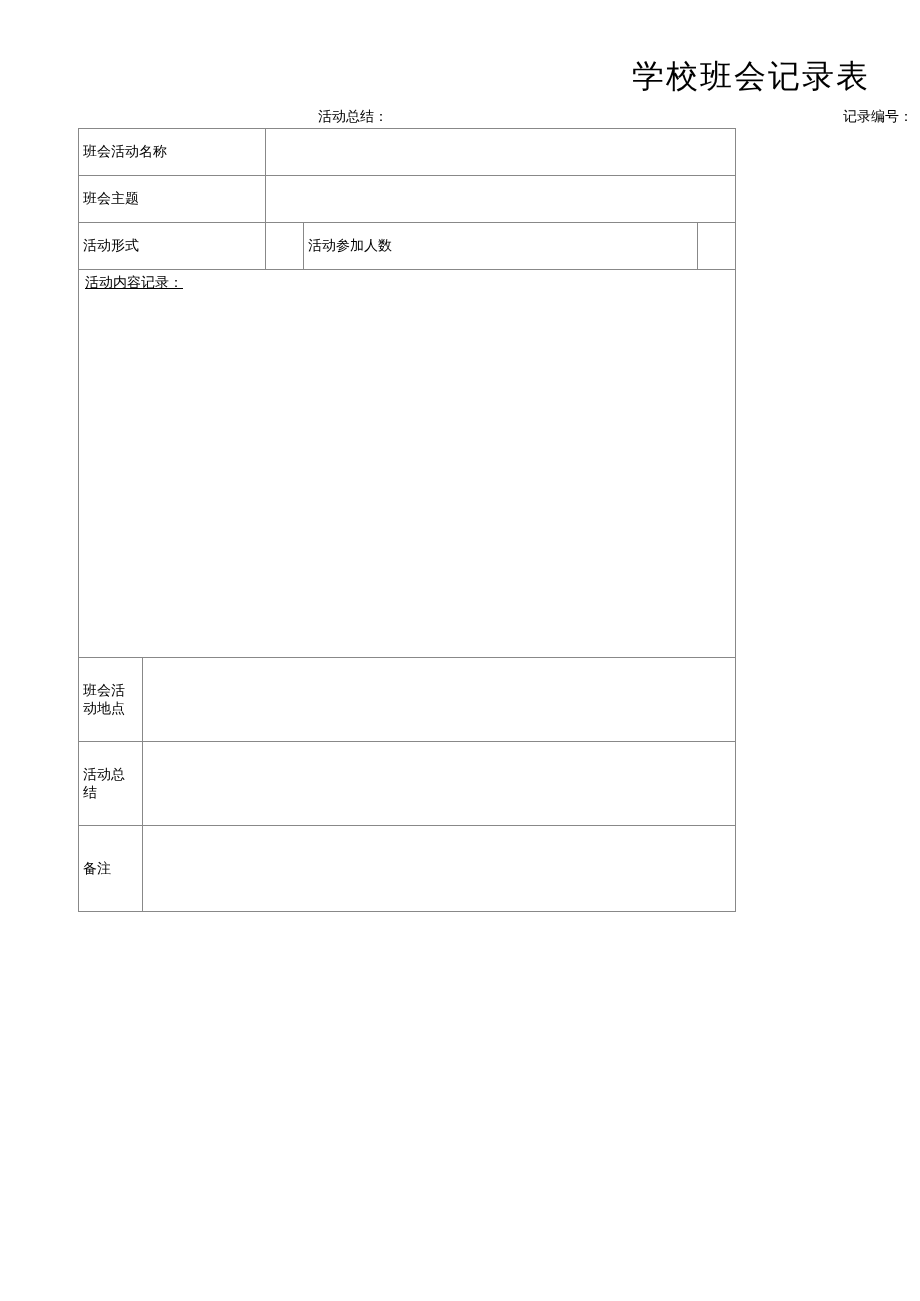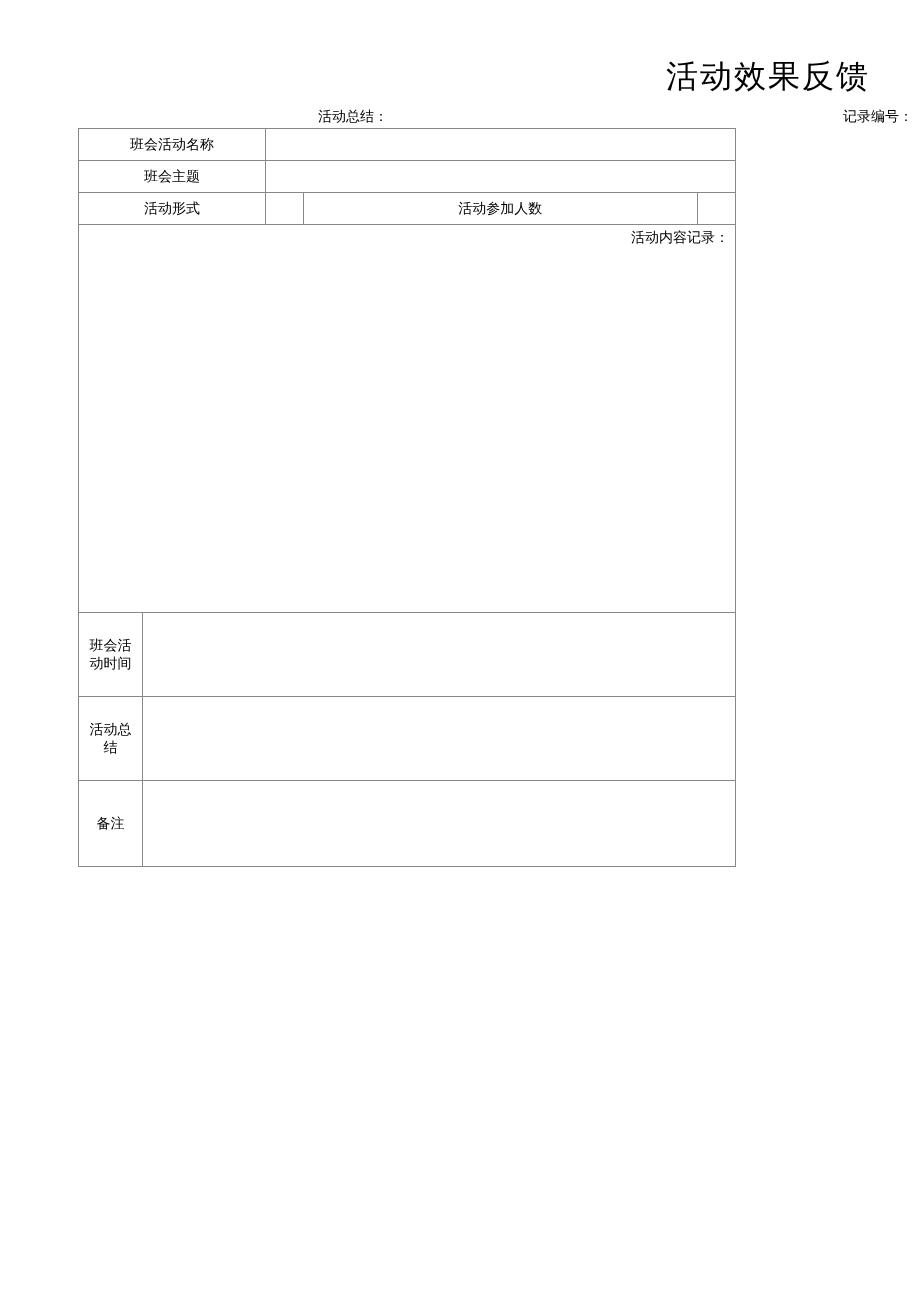--- a/index.html
+++ b/index.html
@@ -40,54 +40,54 @@
     .form-table {
       position: absolute;
       top: 128px;
       left: 78px;
       width: 658px;
       border-collapse: collapse;
       font-size: 14px;
     }
     .form-table td {
       border: 1px solid #888;
-      padding: 6px 4px;
-      text-align: center;
+      padding: 14px 4px;
       vertical-align: middle;
       height: 32px;
     }
     .form-table td.label {
       background: #fff;
     }
     .form-table td.tall {
       height: 44px;
     }
     .form-table td.content-record {
       height: 388px;
-      text-align: right;
+      text-align: left;
       vertical-align: top;
       padding: 4px 6px;
+      text-decoration: underline;
     }
     .form-table td.feedback-row {
       height: 84px;
     }
     .form-table td.summary-row {
       height: 84px;
     }
     .form-table td.remark-row {
       height: 86px;
     }
     .form-table td.narrow {
       width: 64px;
     }
   </style>
 </head>
 <body>
 
-<div class="page-title">活动效果反馈</div>
+<div class="page-title">学校班会记录表</div>
 
 <div class="header-row">
   <span class="school-name-label">活动总结：</span>
   <span class="record-no-label">记录编号：</span>
 </div>
 
 <table class="form-table">
   <tbody>
       <tr>
     <td class="label" colspan="2">班会活动名称</td>
@@ -103,21 +103,21 @@
     <td class="label" colspan="2">活动参加人数</td>
     <td></td>
   </tr>
   <tr>
     <td class="content-record" colspan="6">
       <span>活动内容记录：</span>
       <span></span>
     </td>
   </tr>
   <tr>
-    <td class="label narrow feedback-row">班会活动时间</td>
+    <td class="label narrow feedback-row">班会活动地点</td>
     <td class="feedback-row" colspan="5"></td>
   </tr>
   <tr>
     <td class="label narrow summary-row">活动总结</td>
     <td class="summary-row" colspan="5"></td>
   </tr>
   <tr>
     <td class="label narrow remark-row">备注</td>
     <td class="remark-row" colspan="5"></td>
   </tr>

